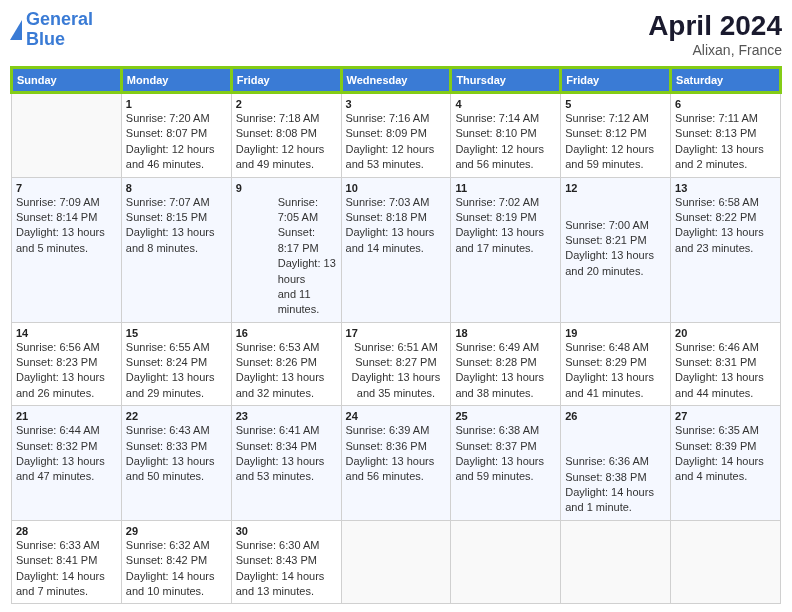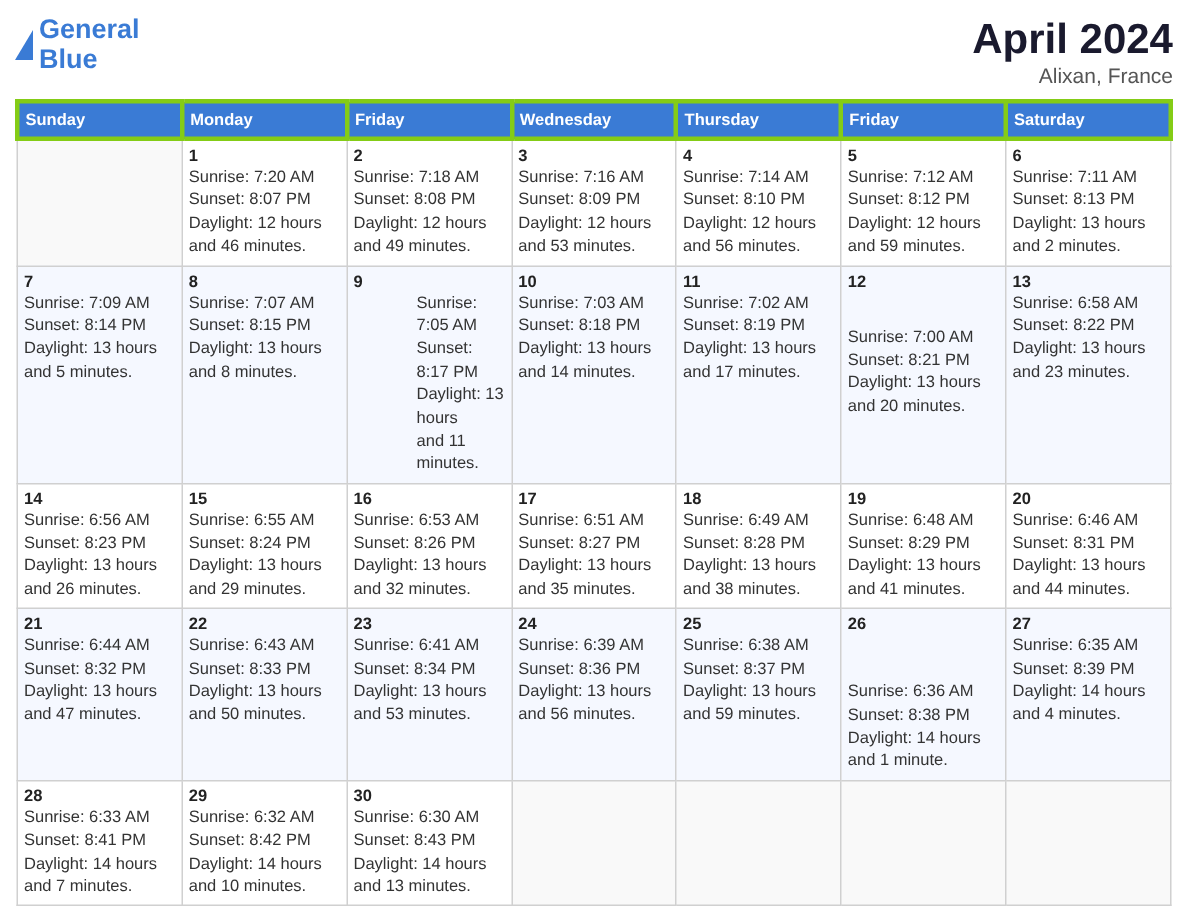--- a/index.html
+++ b/index.html
@@ -253,21 +253,21 @@
           </td>
           <td>
             <span class="day-num">16</span>
             <div class="day-info" style="white-space: pre-line;">Sunrise: 6:53 AM
 Sunset: 8:26 PM
 Daylight: 13 hours
 and 32 minutes.</div>
           </td>
           <td>
             <span class="day-num">17</span>
-            <div class="day-info" style="white-space: pre-line;">Sunrise: 6:51 AM
+            <div class="day-info" style="white-space: pre-line; text-align: center;">Sunrise: 6:51 AM
 Sunset: 8:27 PM
 Daylight: 13 hours
 and 35 minutes.</div>
           </td>
           <td>
             <span class="day-num">18</span>
             <div class="day-info" style="white-space: pre-line;">Sunrise: 6:49 AM
 Sunset: 8:28 PM
 Daylight: 13 hours
 and 38 minutes.</div>

